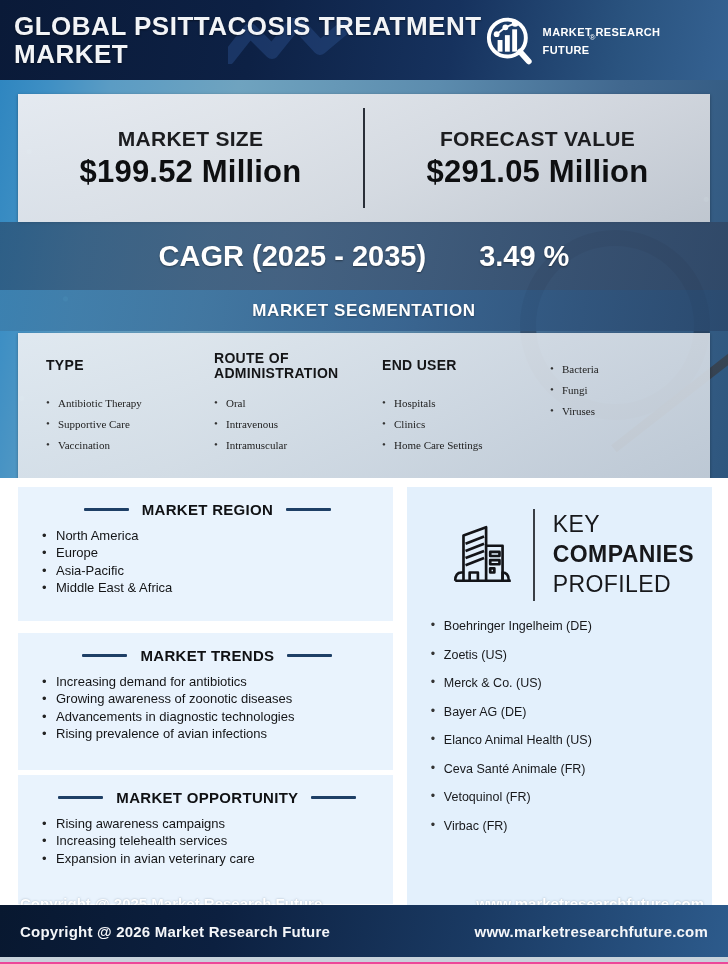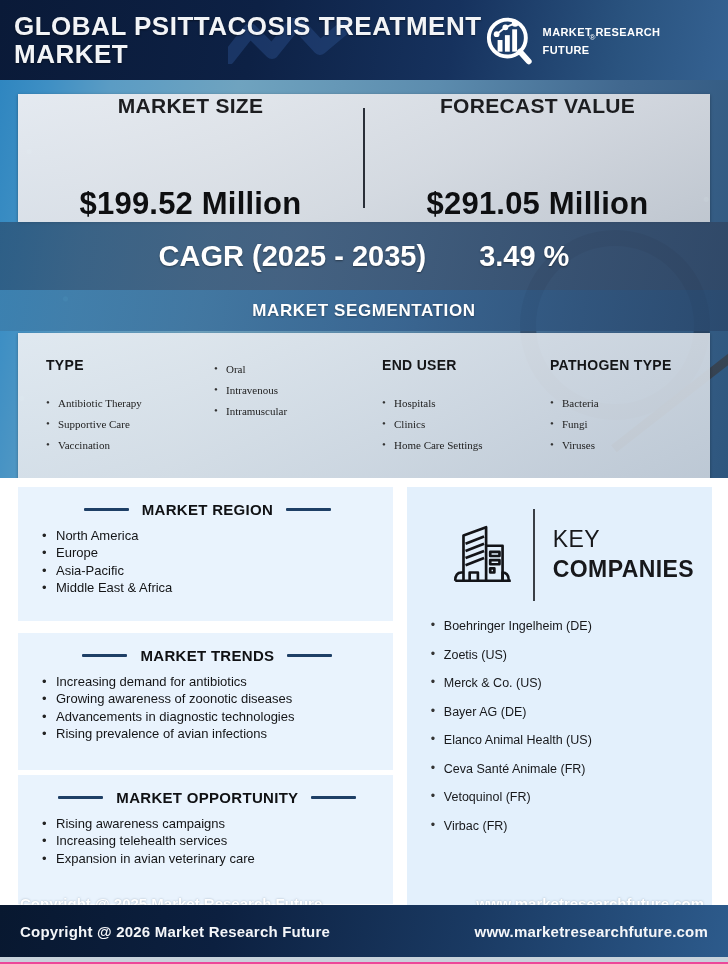--- a/index.html
+++ b/index.html
@@ -61,21 +61,21 @@
     z-index: 0; opacity: 0.8;
   }
 
   .stats-panel {
     position: absolute; left: 18px; right: 18px; top: 14px; height: 128px;
     background: linear-gradient(160deg, rgba(238,239,243,0.95) 0%, rgba(222,224,229,0.92) 60%, rgba(206,210,216,0.9) 100%);
     box-shadow: 0 1px 3px rgba(0,0,0,0.35);
     display: flex; align-items: stretch;
     z-index: 2;
   }
-  .stat-cell { flex: 1; display: flex; flex-direction: column; justify-content: space-between; align-items: center; gap: 3px; }
+  .stat-cell { flex: 1; display: flex; flex-direction: column; justify-content: center; align-items: center; gap: 3px; }
   .stat-divider { width: 2px; background: #2a2f38; margin: 14px 0; }
   .stat-label { font-size: 21px; font-weight: bold; color: #1c1d20; letter-spacing: 0.3px; }
   .stat-value { font-size: 31px; font-weight: bold; color: #0e0f11; letter-spacing: 0.2px; }
 
   .cagr-band {
     position: absolute; left: 0; right: 0; top: 142px; height: 68px;
     background: linear-gradient(100deg, rgba(42,80,115,0.75) 0%, rgba(62,88,120,0.85) 40%, rgba(48,70,100,0.85) 100%);
     display: flex; align-items: center; justify-content: center; gap: 53px;
     z-index: 2;
   }
@@ -222,36 +222,36 @@
     <div class="seg-panel">
       <div class="seg-col">
         <div class="seg-heading">TYPE</div>
         <ul class="seg-list">
             <li>Antibiotic Therapy</li>
             <li>Supportive Care</li>
             <li>Vaccination</li>
           </ul>
       </div>
       <div class="seg-col">
+        <div class="seg-heading">ROUTE OF ADMINISTRATION</div>
         <ul class="seg-list">
             <li>Oral</li>
             <li>Intravenous</li>
             <li>Intramuscular</li>
           </ul>
       </div>
       <div class="seg-col">
         <div class="seg-heading">END USER</div>
         <ul class="seg-list">
             <li>Hospitals</li>
             <li>Clinics</li>
             <li>Home Care Settings</li>
           </ul>
       </div>
       <div class="seg-col">
-        <div class="seg-heading">PATHOGEN TYPE</div>
         <ul class="seg-list">
             <li>Bacteria</li>
             <li>Fungi</li>
             <li>Viruses</li>
           </ul>
       </div>
     </div>
   </div>
 
   <div class="content">
@@ -313,20 +313,21 @@
           <rect x="40" y="48" width="4" height="4"></rect>
           <path d="M6 60 H60"></path>
           <path d="M6 60 Q6 52 12 52 L14 52"></path>
           <path d="M52 60 L52 52 Q58 52 58 60"></path>
           <path d="M20 60 V52 H28 V60"></path>
         </svg>
         <div class="companies-vline"></div>
         <div class="companies-title">
           <div>KEY</div>
           <div class="t-bold">COMPANIES</div>
+          <div>PROFILED</div>
         </div>
       </div>
       <ul class="companies-list">
           <li>Boehringer Ingelheim (DE)</li>
           <li>Zoetis (US)</li>
           <li>Merck &amp; Co. (US)</li>
           <li>Bayer AG (DE)</li>
           <li>Elanco Animal Health (US)</li>
           <li>Ceva Santé Animale (FR)</li>
           <li>Vetoquinol (FR)</li>

